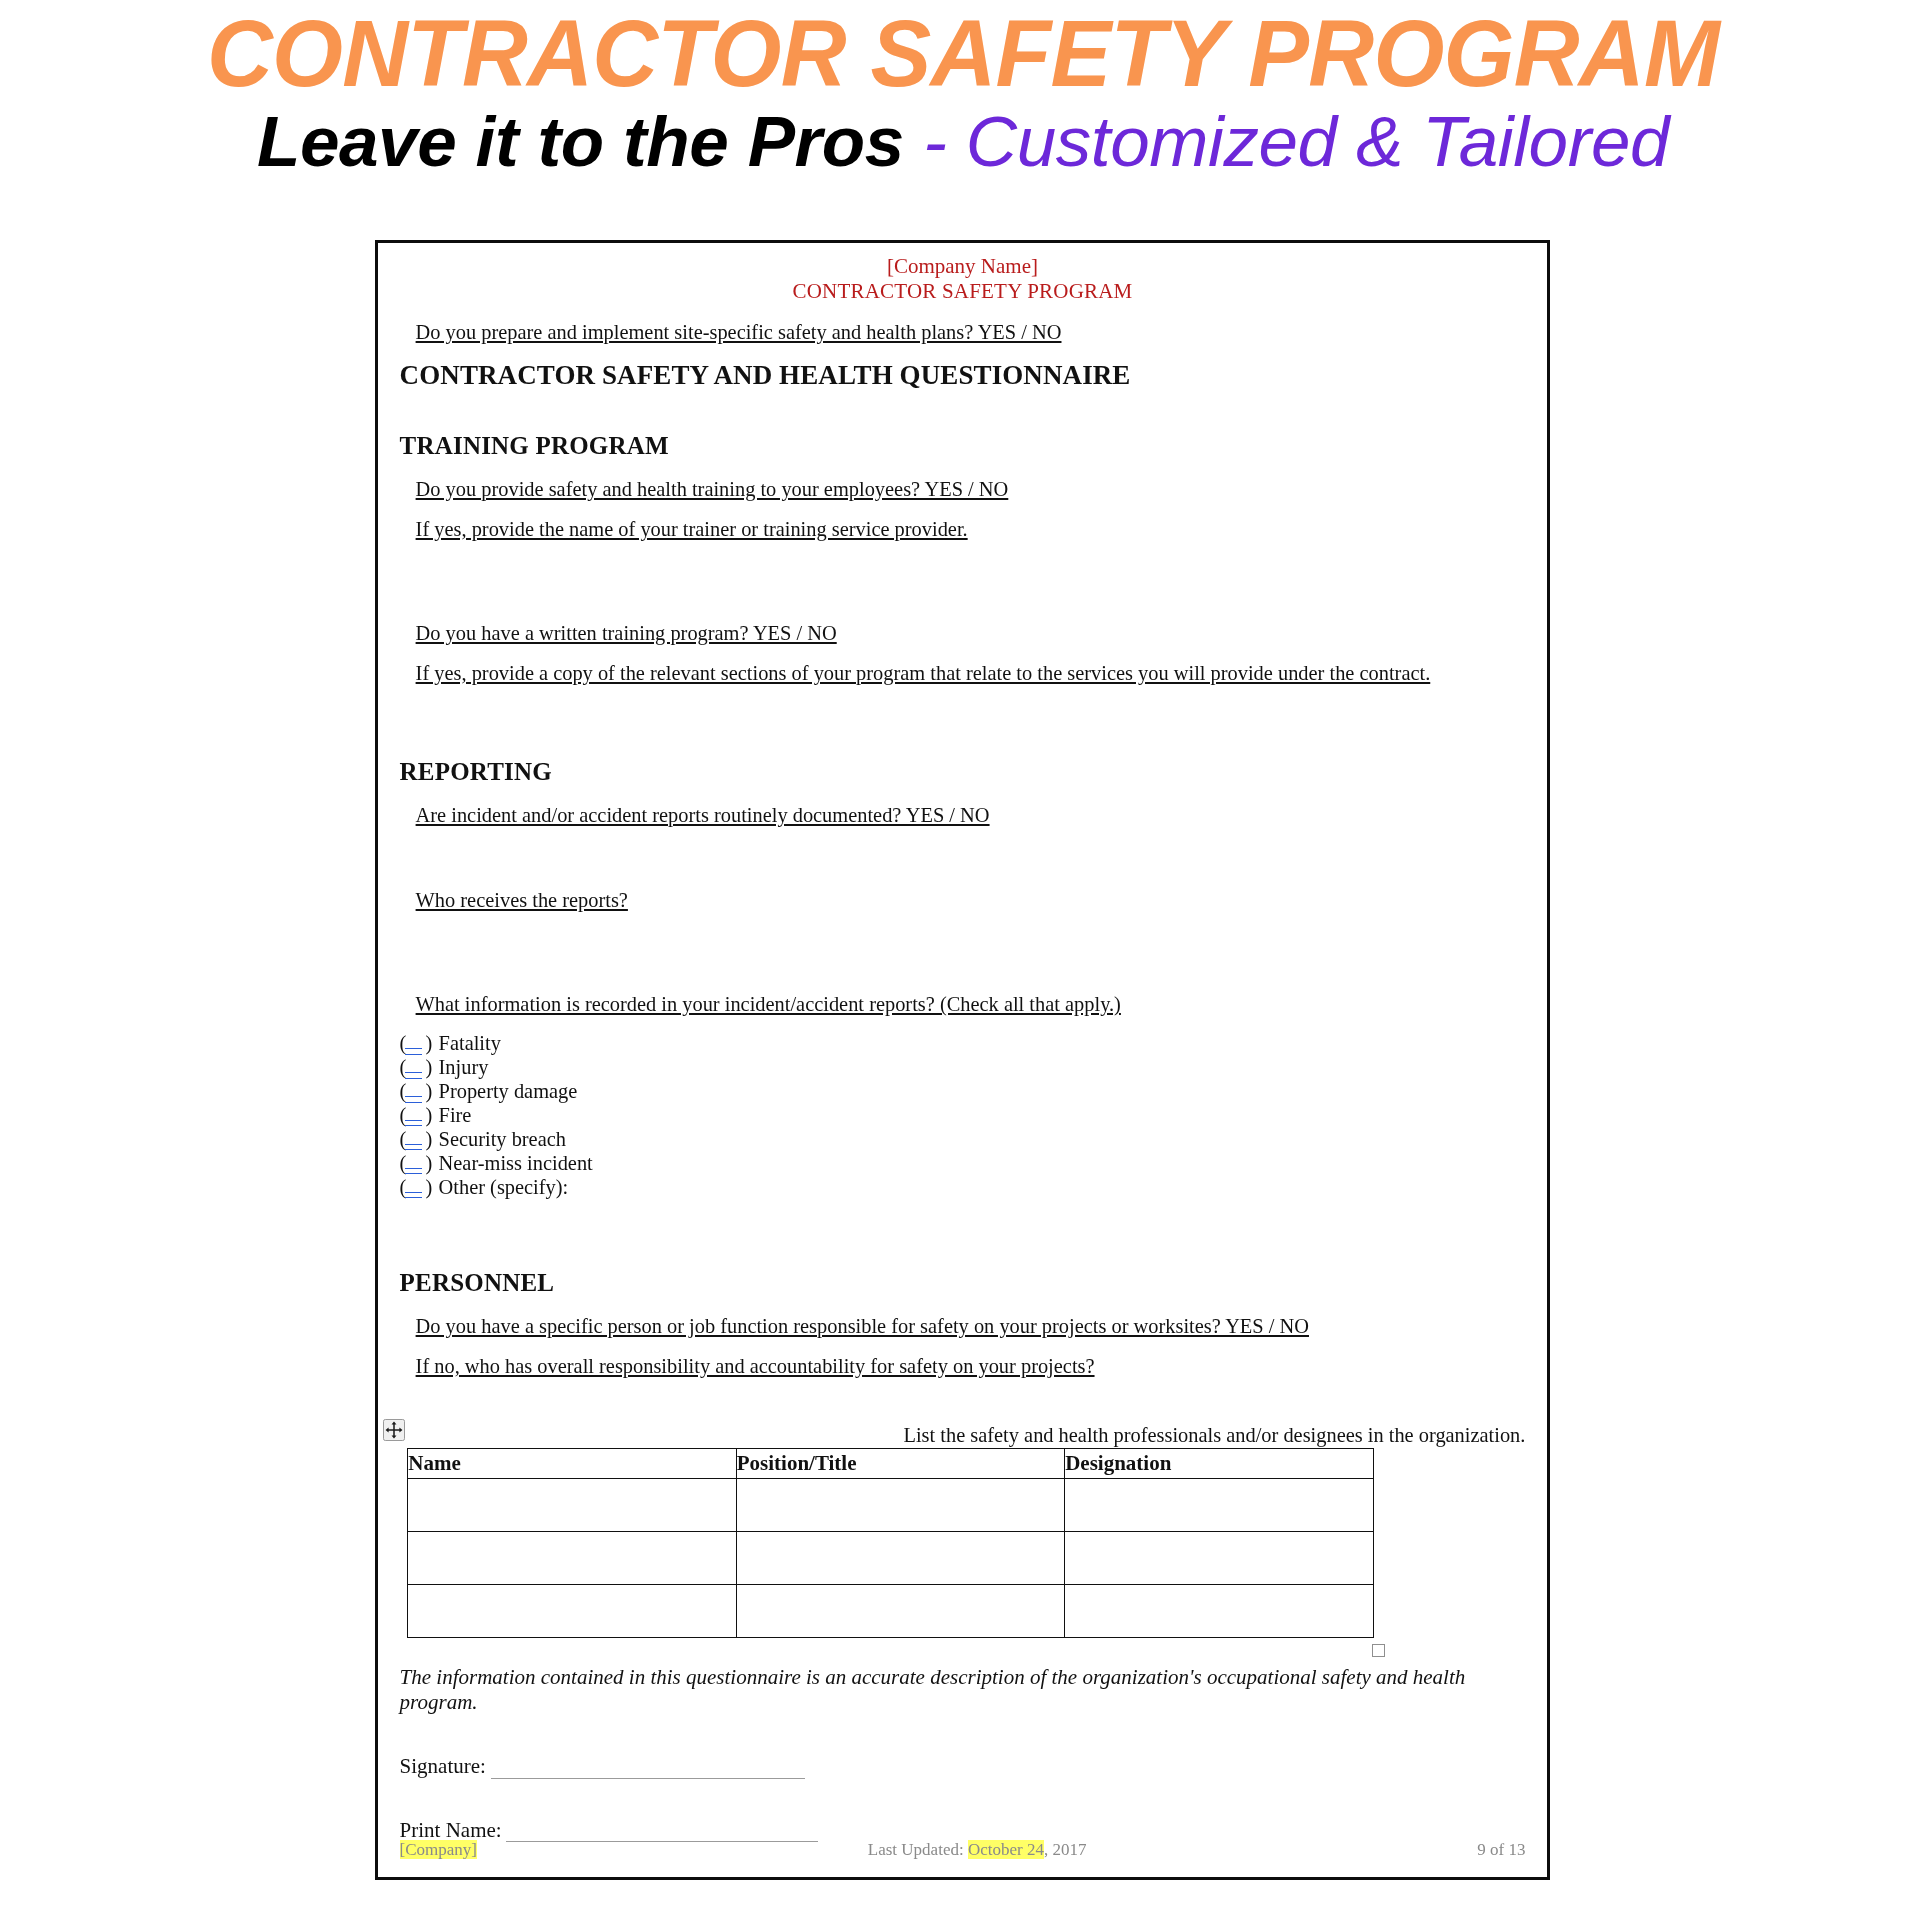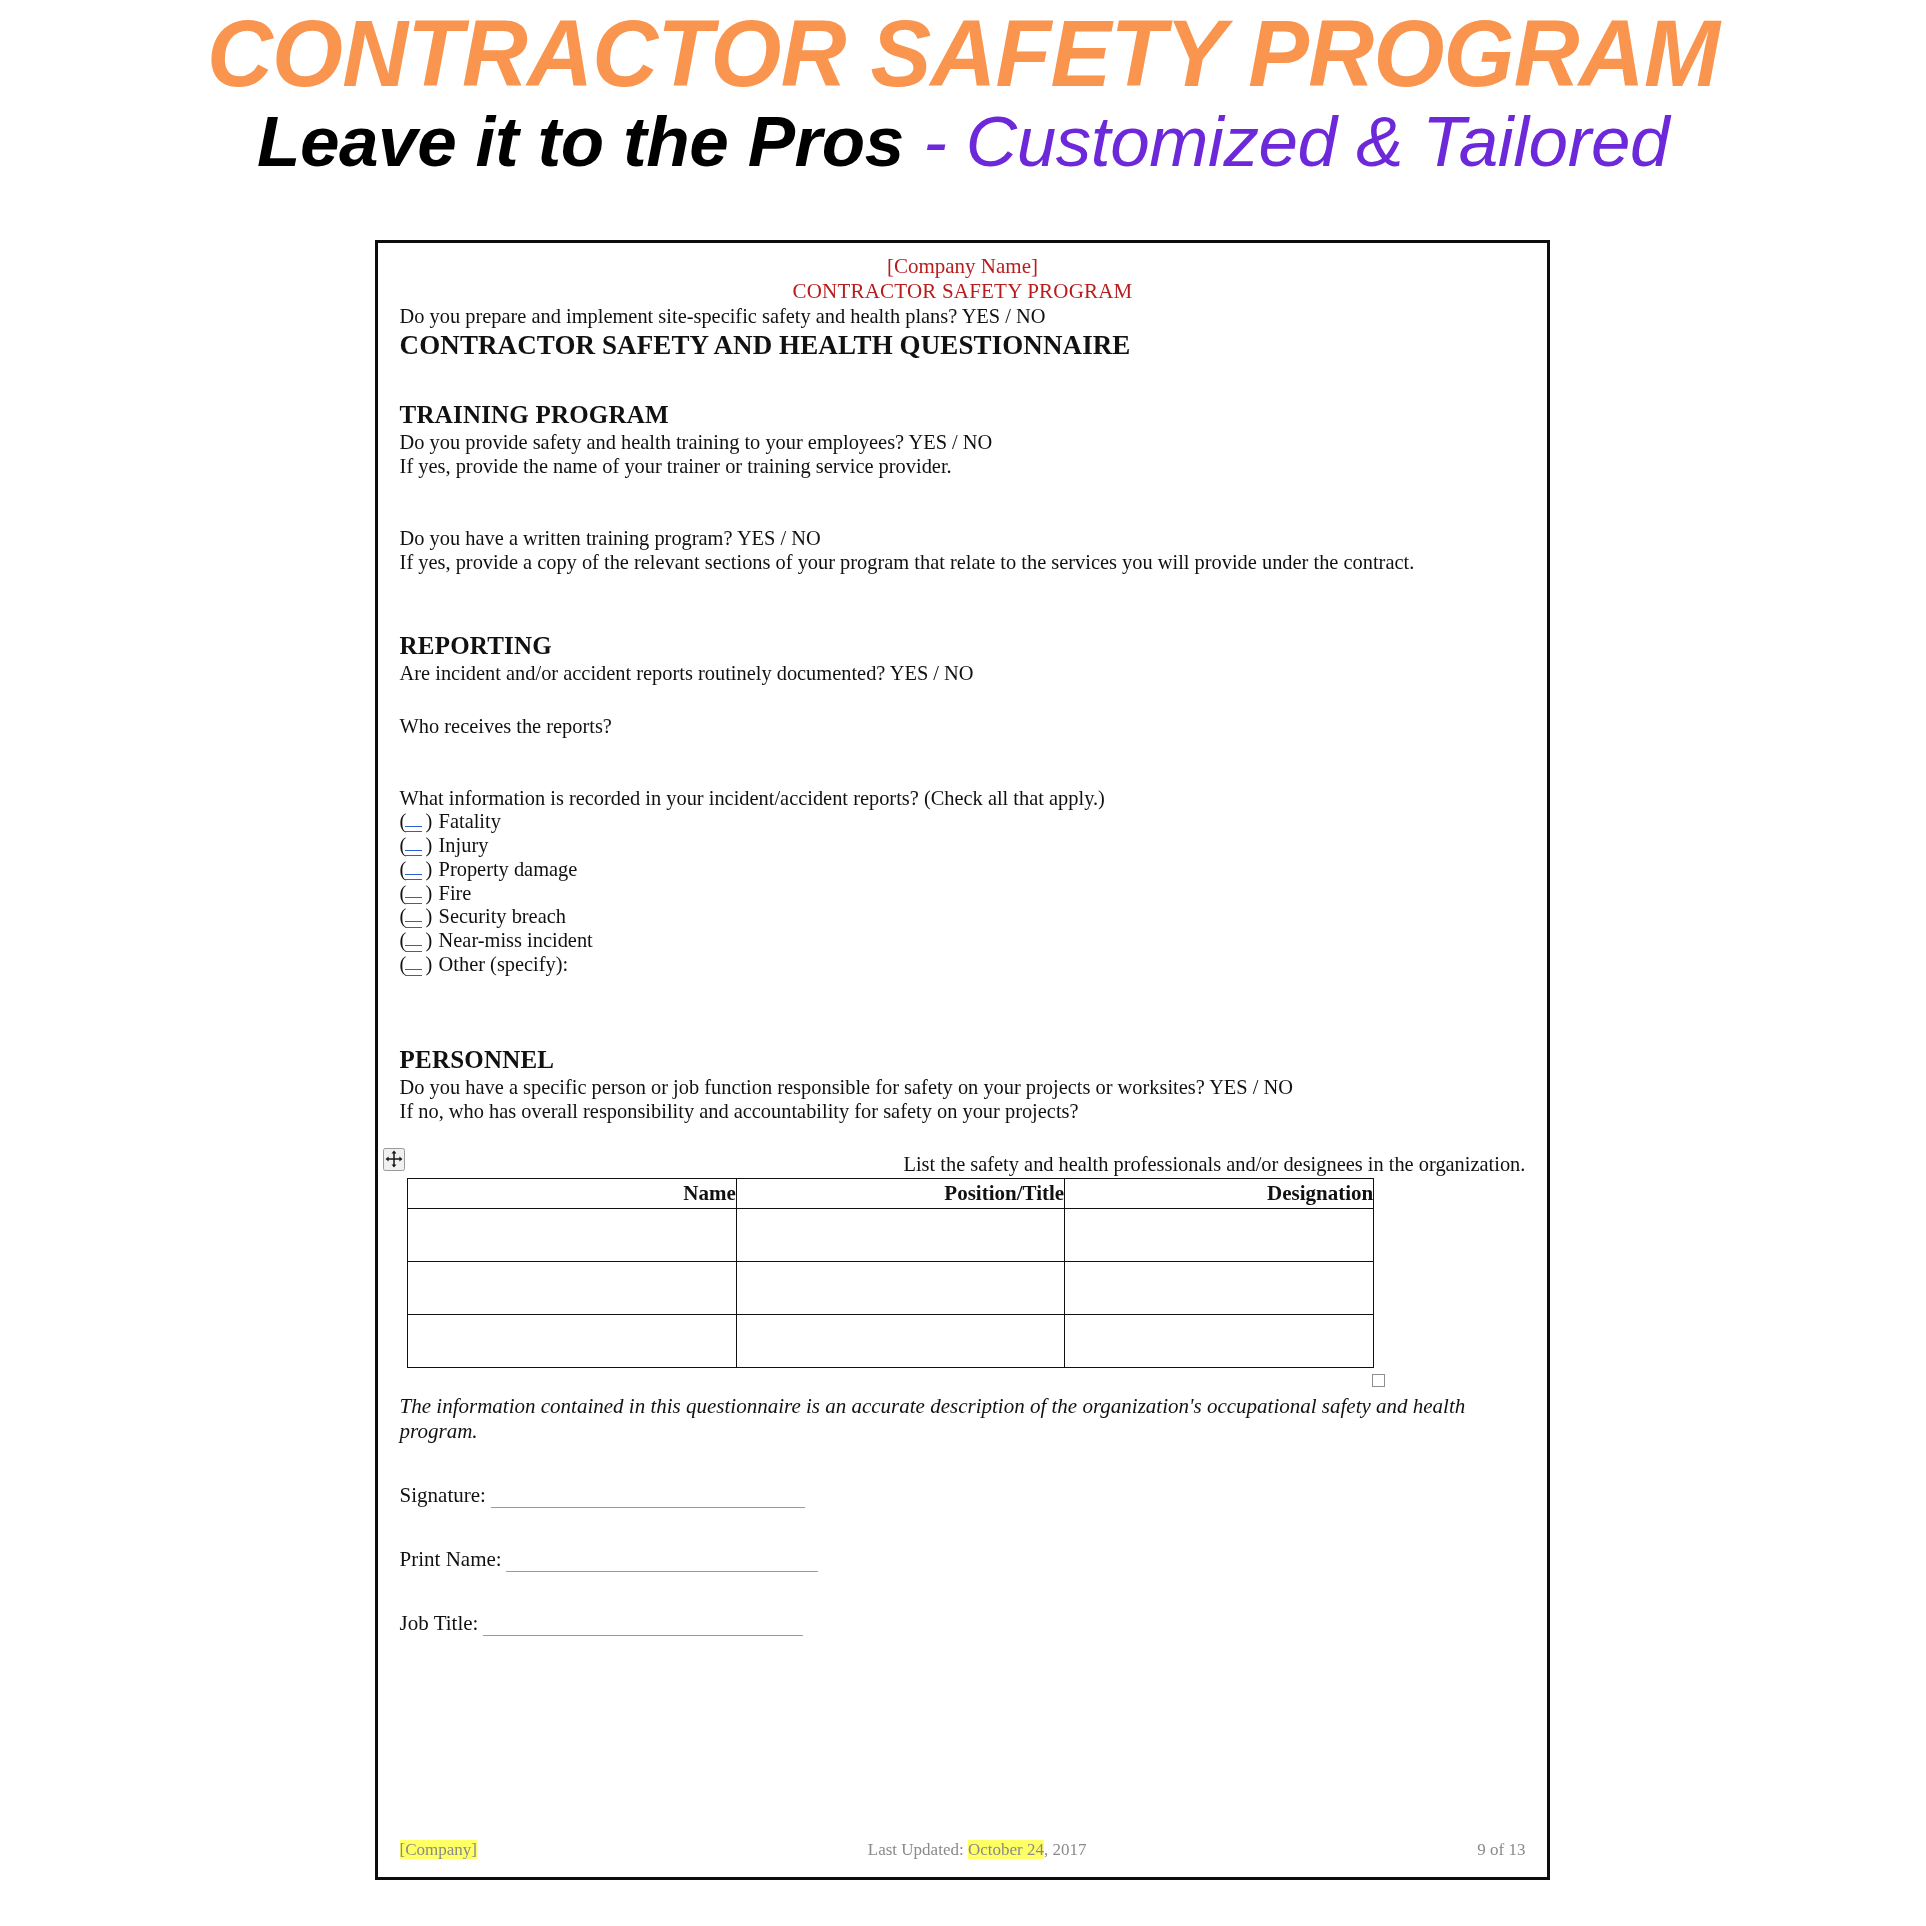--- a/index.html
+++ b/index.html
@@ -79,21 +79,21 @@
   }
 
   .doc-hdr {
     text-align: center;
     color: #b91c1c;
     font-size: 21px;
     line-height: 1.2;
   }
   .doc-hdr .hdr2 { letter-spacing: 0.2px; }
 
-  .q-line { margin: 0; }
+  .q-line { margin: 16px; text-decoration: underline; }
   .big-title {
     font-weight: bold;
     font-size: 27px;
     letter-spacing: 0.1px;
     margin: 1.5px 0 0 0;
     line-height: 1.16;
   }
   .sec-head {
     font-weight: bold;
     font-size: 25px;
@@ -153,21 +153,21 @@
     margin-top: 1.5px;
     table-layout: fixed;
   }
   table.personnel td {
     border: 1.9px solid #111111;
     height: 52px;
     padding: 0;
   }
   table.personnel td.hdr {
     height: 29px;
-    text-align: right;
+    text-align: left;
     font-weight: bold;
     font-size: 21px;
     vertical-align: middle;
   }
   .col-a { width: 34%; }
   .col-b { width: 34%; }
   .col-c { width: 32%; }
 
   #resize-handle {
     position: absolute;

